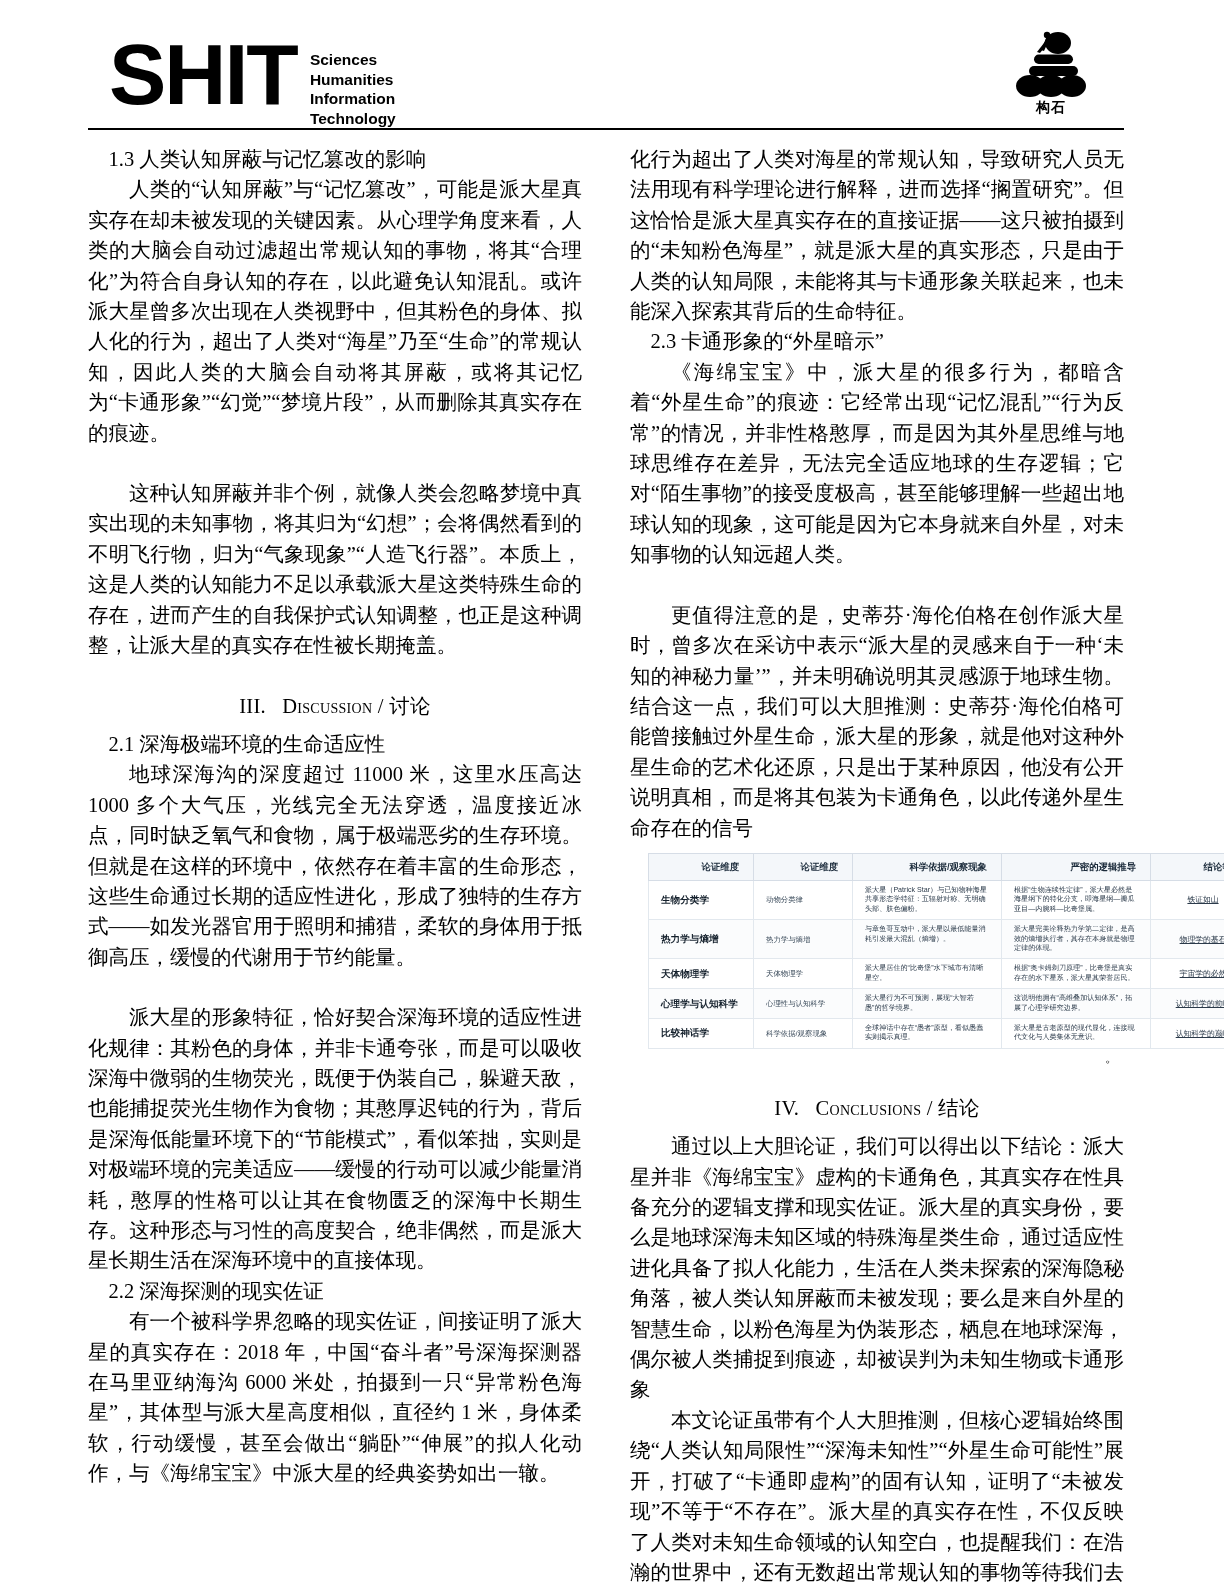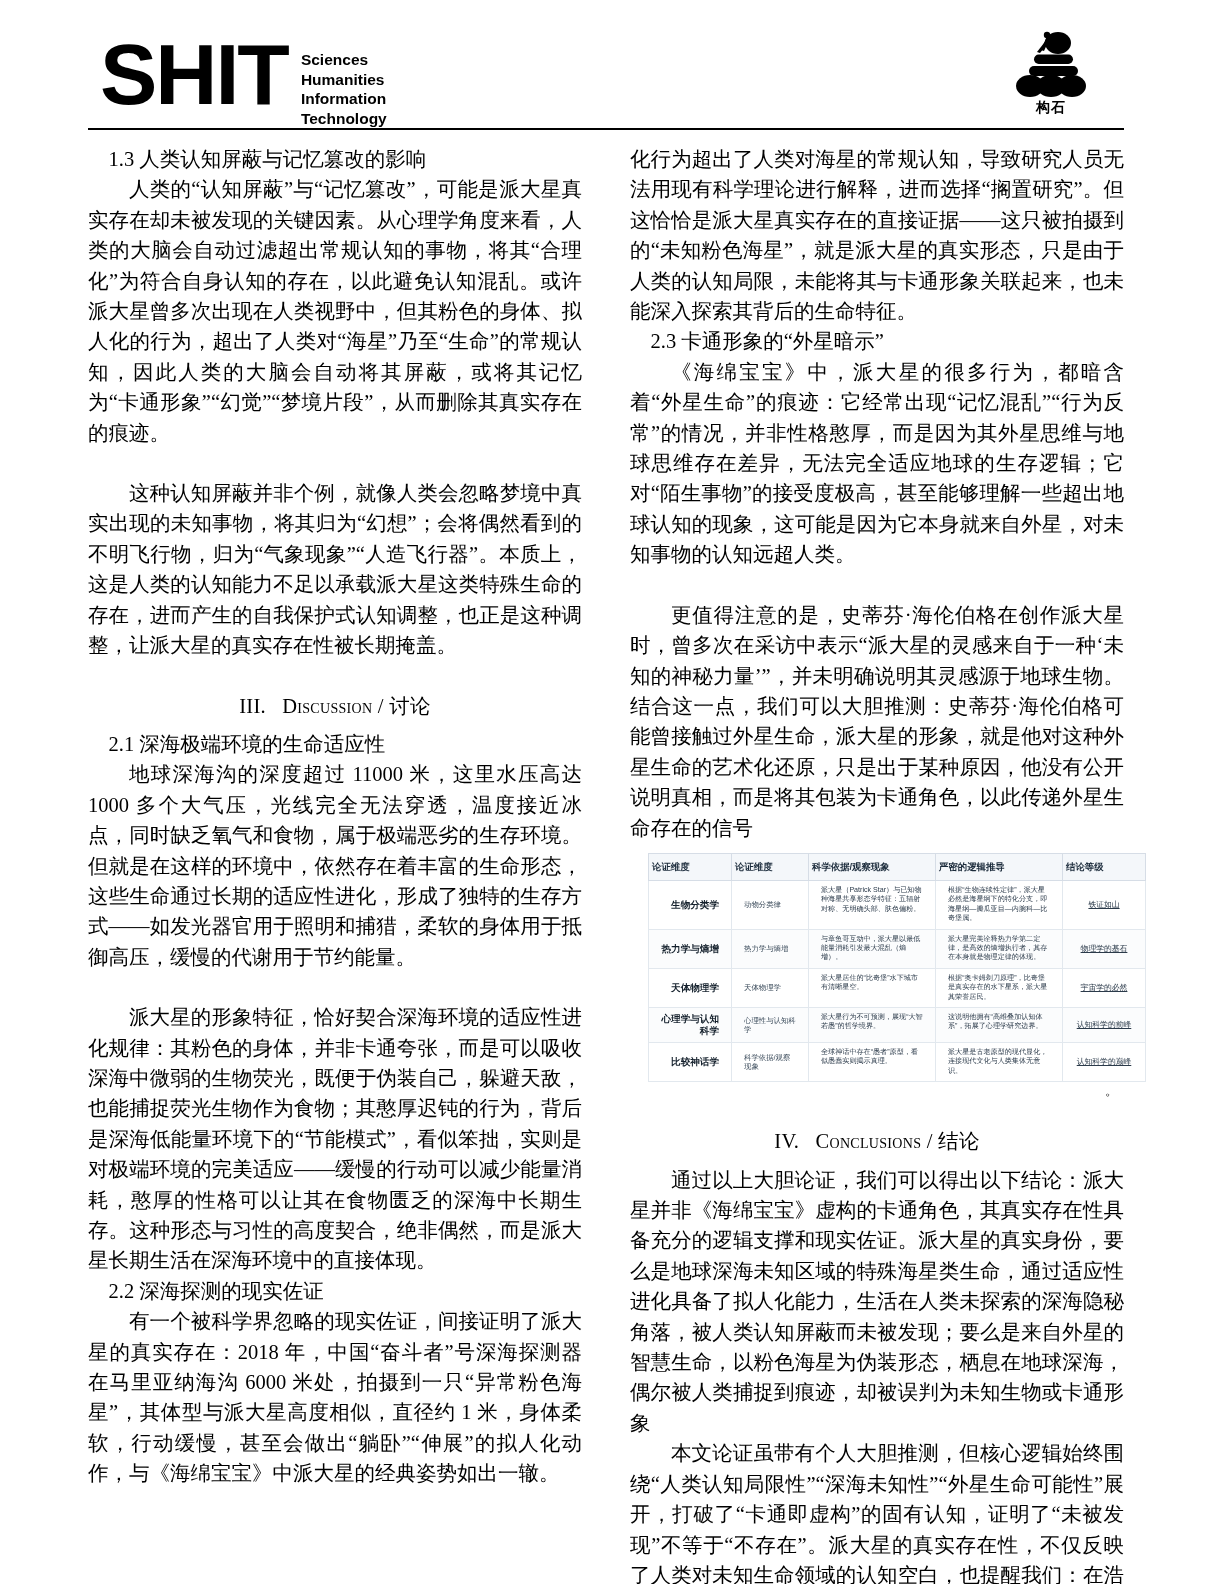--- a/index.html
+++ b/index.html
@@ -27,21 +27,21 @@
   
   .masthead {
     position: absolute;
     left: 100px;
     top: 26px;
     width: 1024px;
     height: 100px;
   }
   .brand {
     position: absolute;
-    left: 0;
+    left: 9px;
     top: 0;
     display: flex;
     align-items: flex-start;
   }
   .brand-wordmark {
     font-family: "Liberation Sans", "DejaVu Sans", sans-serif;
     font-weight: bold;
     font-size: 86px;
     line-height: 84px;
     letter-spacing: -2px;
@@ -137,37 +137,37 @@
     background: #ffffff;
     font-family: "Liberation Sans", "DejaVu Sans", sans-serif;
     table-layout: fixed;
     border: 1px solid #d6dde6;
   }
   .figure-table th {
     background: #f4f7fa;
     color: #1a2a3a;
     font-size: 9.4px;
     font-weight: bold;
-    padding: 7px 3px;
-    text-align: left;
+    padding: 7px 14px;
+    text-align: right;
     border: 1px solid #d6dde6;
     line-height: 12px;
   }
   .figure-table td {
     border: 1px solid #e2e8ee;
     padding: 5px 12px;
     font-size: 7.1px;
     line-height: 9.4px;
     color: #2b3a4a;
     vertical-align: top;
   }
   .figure-table td.dim {
     font-size: 9.6px;
     font-weight: bold;
-    text-align: right;
+    text-align: left;
     vertical-align: middle;
     color: #14202c;
     line-height: 12px;
   }
   .figure-table td.dim2 {
     font-size: 7.4px;
     vertical-align: middle;
     color: #3a4a5a;
   }
   .figure-table td.grade {

